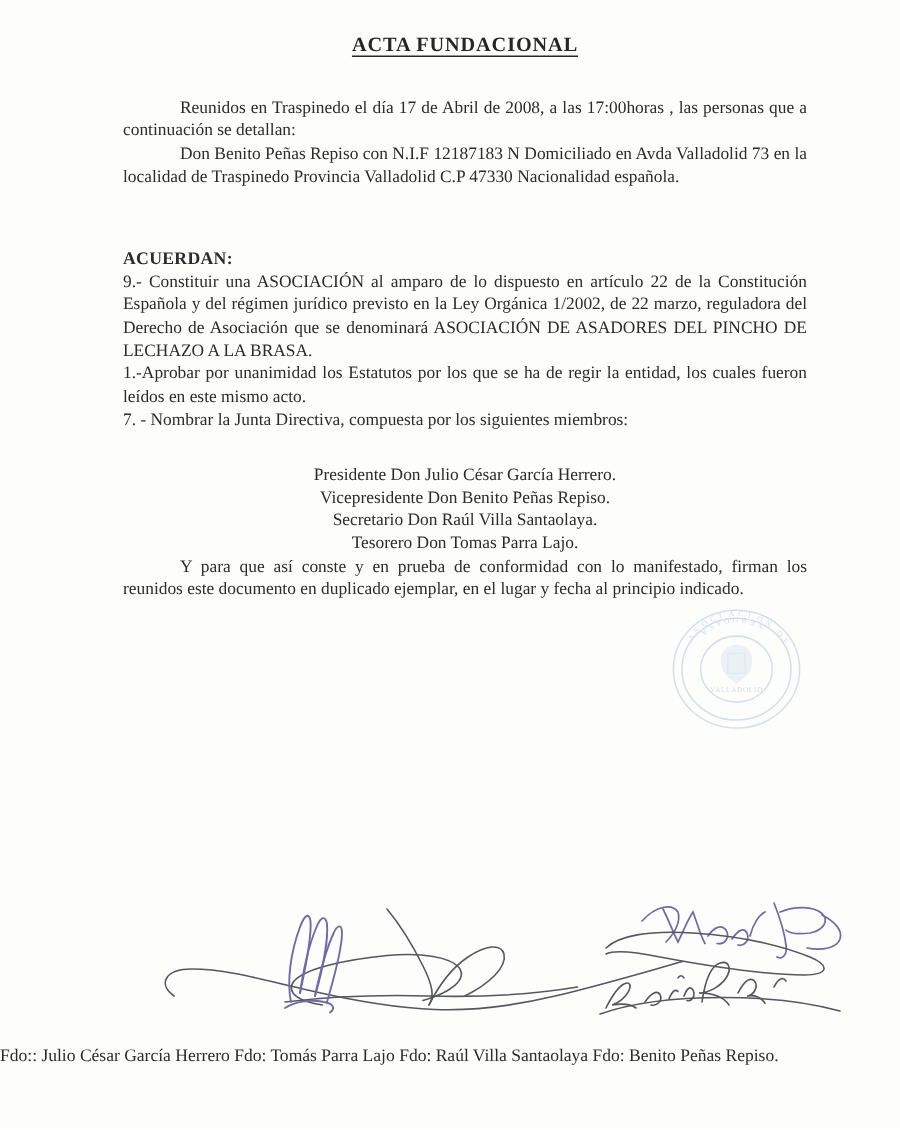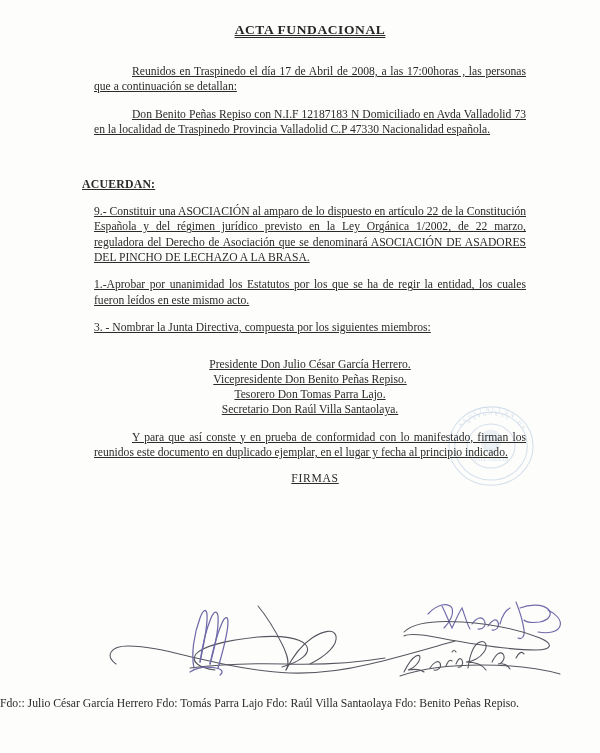--- a/index.html
+++ b/index.html
@@ -22,37 +22,36 @@
     position: absolute;
     inset: 0;
     background: #fdfdfc;
     pointer-events: none;
     z-index: 0;
   }
   .content {
     position: relative;
     z-index: 2;
     padding: 0 62px 0 82px;
-    text-decoration: underline;
   }
   .doc-title {
     text-align: center;
     font-weight: bold;
     font-size: 13.5px;
     letter-spacing: 0.6px;
     text-decoration: underline;
     text-underline-offset: 3px;
     margin: 22px 0 0 0;
     color: #262626;
   }
   p.para {
     font-size: 11.6px;
     line-height: 1.32;
     text-align: justify;
-    margin: 12px;
+    margin: 0;
     color: #2b2b2b;
   }
   .indent {
     text-indent: 38px;
   }
   .gap-lg { margin-top: 18px; }
   .gap-md { margin-top: 13px; }
   .section-head {
     font-weight: bold;
     font-size: 11.8px;
@@ -151,33 +150,32 @@
     <h1 class="doc-title">ACTA FUNDACIONAL</h1>
 
     <p class="para indent" style="margin-top:26px;">Reunidos en Traspinedo el día 17 de Abril de 2008, a las 17:00horas , las personas que a continuación se detallan:</p>
 
     <p class="para indent gap-md">Don Benito Peñas Repiso con N.I.F 12187183 N Domiciliado en Avda Valladolid 73 en la localidad de Traspinedo Provincia Valladolid C.P 47330 Nacionalidad española.</p>
 
     <p class="section-head" style="margin-top:40px;">ACUERDAN:</p>
 
     <p class="para gap-md">9.- Constituir una ASOCIACIÓN al amparo de lo dispuesto en artículo 22 de la Constitución Española y del régimen jurídico previsto en la Ley Orgánica 1/2002, de 22 marzo, reguladora del Derecho de Asociación que se denominará ASOCIACIÓN DE ASADORES DEL PINCHO DE LECHAZO A LA BRASA.</p>
     <p class="para gap-lg">1.-Aprobar por unanimidad los Estatutos por los que se ha de regir la entidad, los cuales fueron leídos en este mismo acto.</p>
-    <p class="para gap-lg">3. - Nombrar la Junta Directiva, compuesta por los siguientes miembros:</p>
+    <p class="para gap-lg">7. - Nombrar la Junta Directiva, compuesta por los siguientes miembros:</p>
 
     <div class="board-list" style="margin-top:22px;">
       <div>Presidente Don Julio César García Herrero.</div>
       <div>Vicepresidente Don Benito Peñas Repiso.</div>
+      <div>Secretario Don Raúl Villa Santaolaya.</div>
       <div>Tesorero Don Tomas Parra Lajo.</div>
-      <div>Secretario Don Raúl Villa Santaolaya.</div>
     </div>
 
 
     <p class="para indent gap-lg">Y para que así conste y en prueba de conformidad con lo manifestado, firman los reunidos este documento en duplicado ejemplar, en el lugar y fecha al principio indicado.</p>
 
-    <p class="firmas" style="margin-top:2px;">FIRMAS</p>
 
   </div>
 
   <svg class="signatures" viewBox="0 0 600 100" aria-hidden="true">
     <g fill="none" stroke="#55565f" stroke-width="1.05" stroke-linecap="round">
 
       <path d="M116 68 C105 60 110 50 128 50 C152 50 178 58 205 64 C235 71 262 76 290 77 C318 78 345 74 370 68 C400 61 430 52 455 45"></path>
       <path d="M215 74 C200 72 190 66 196 58 C203 50 228 44 258 41 C282 39 300 42 306 49 C312 57 300 66 282 71"></path>
       <path d="M258 10 C268 22 276 36 282 48 C288 60 290 68 286 74"></path>
       <path d="M286 74 C292 62 300 50 312 42 C324 34 334 33 336 40 C338 49 326 60 310 68"></path>

